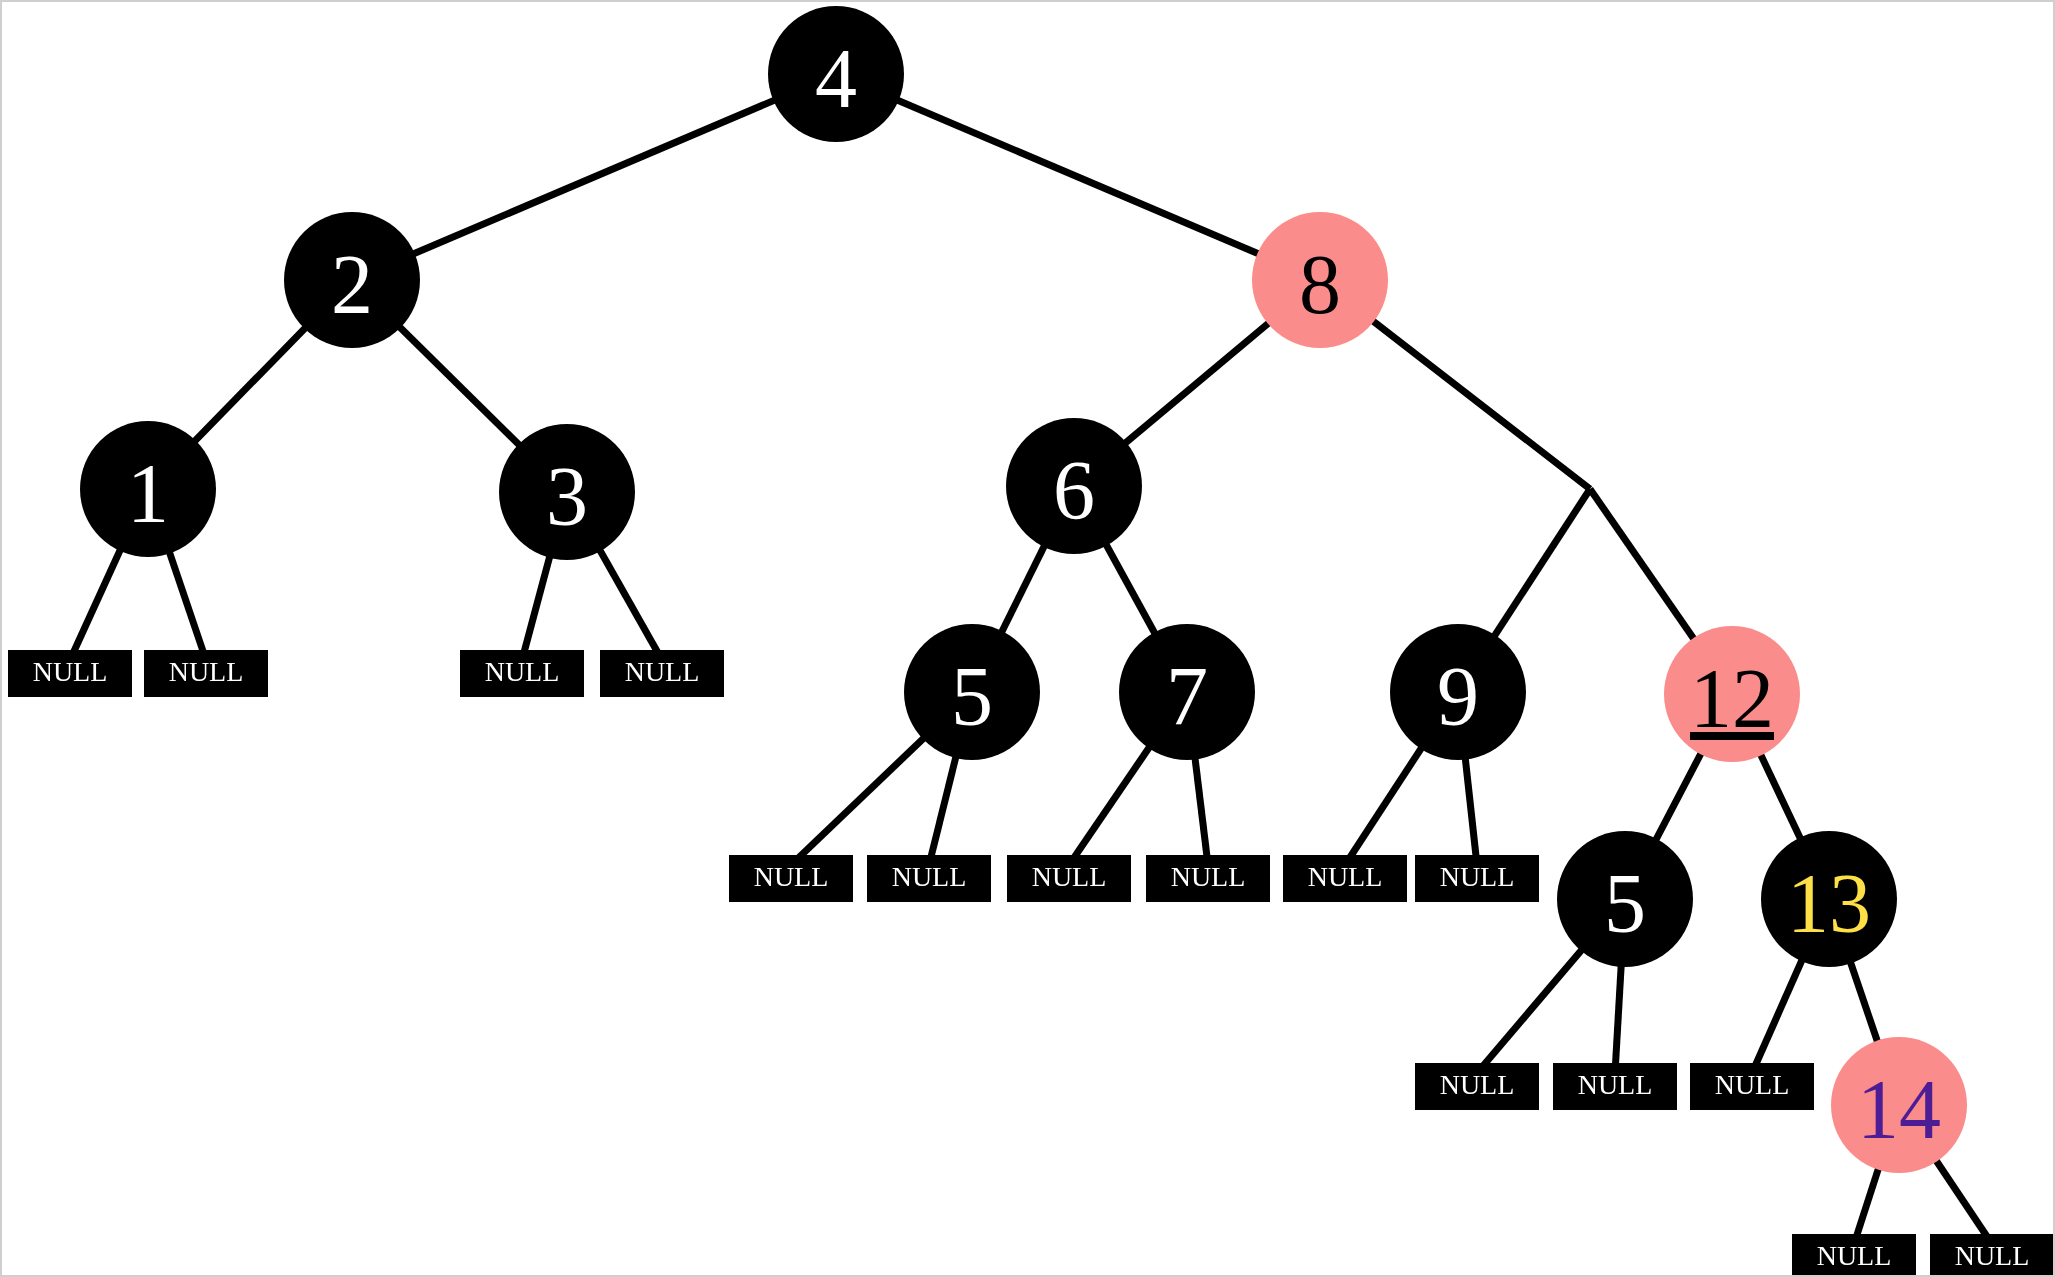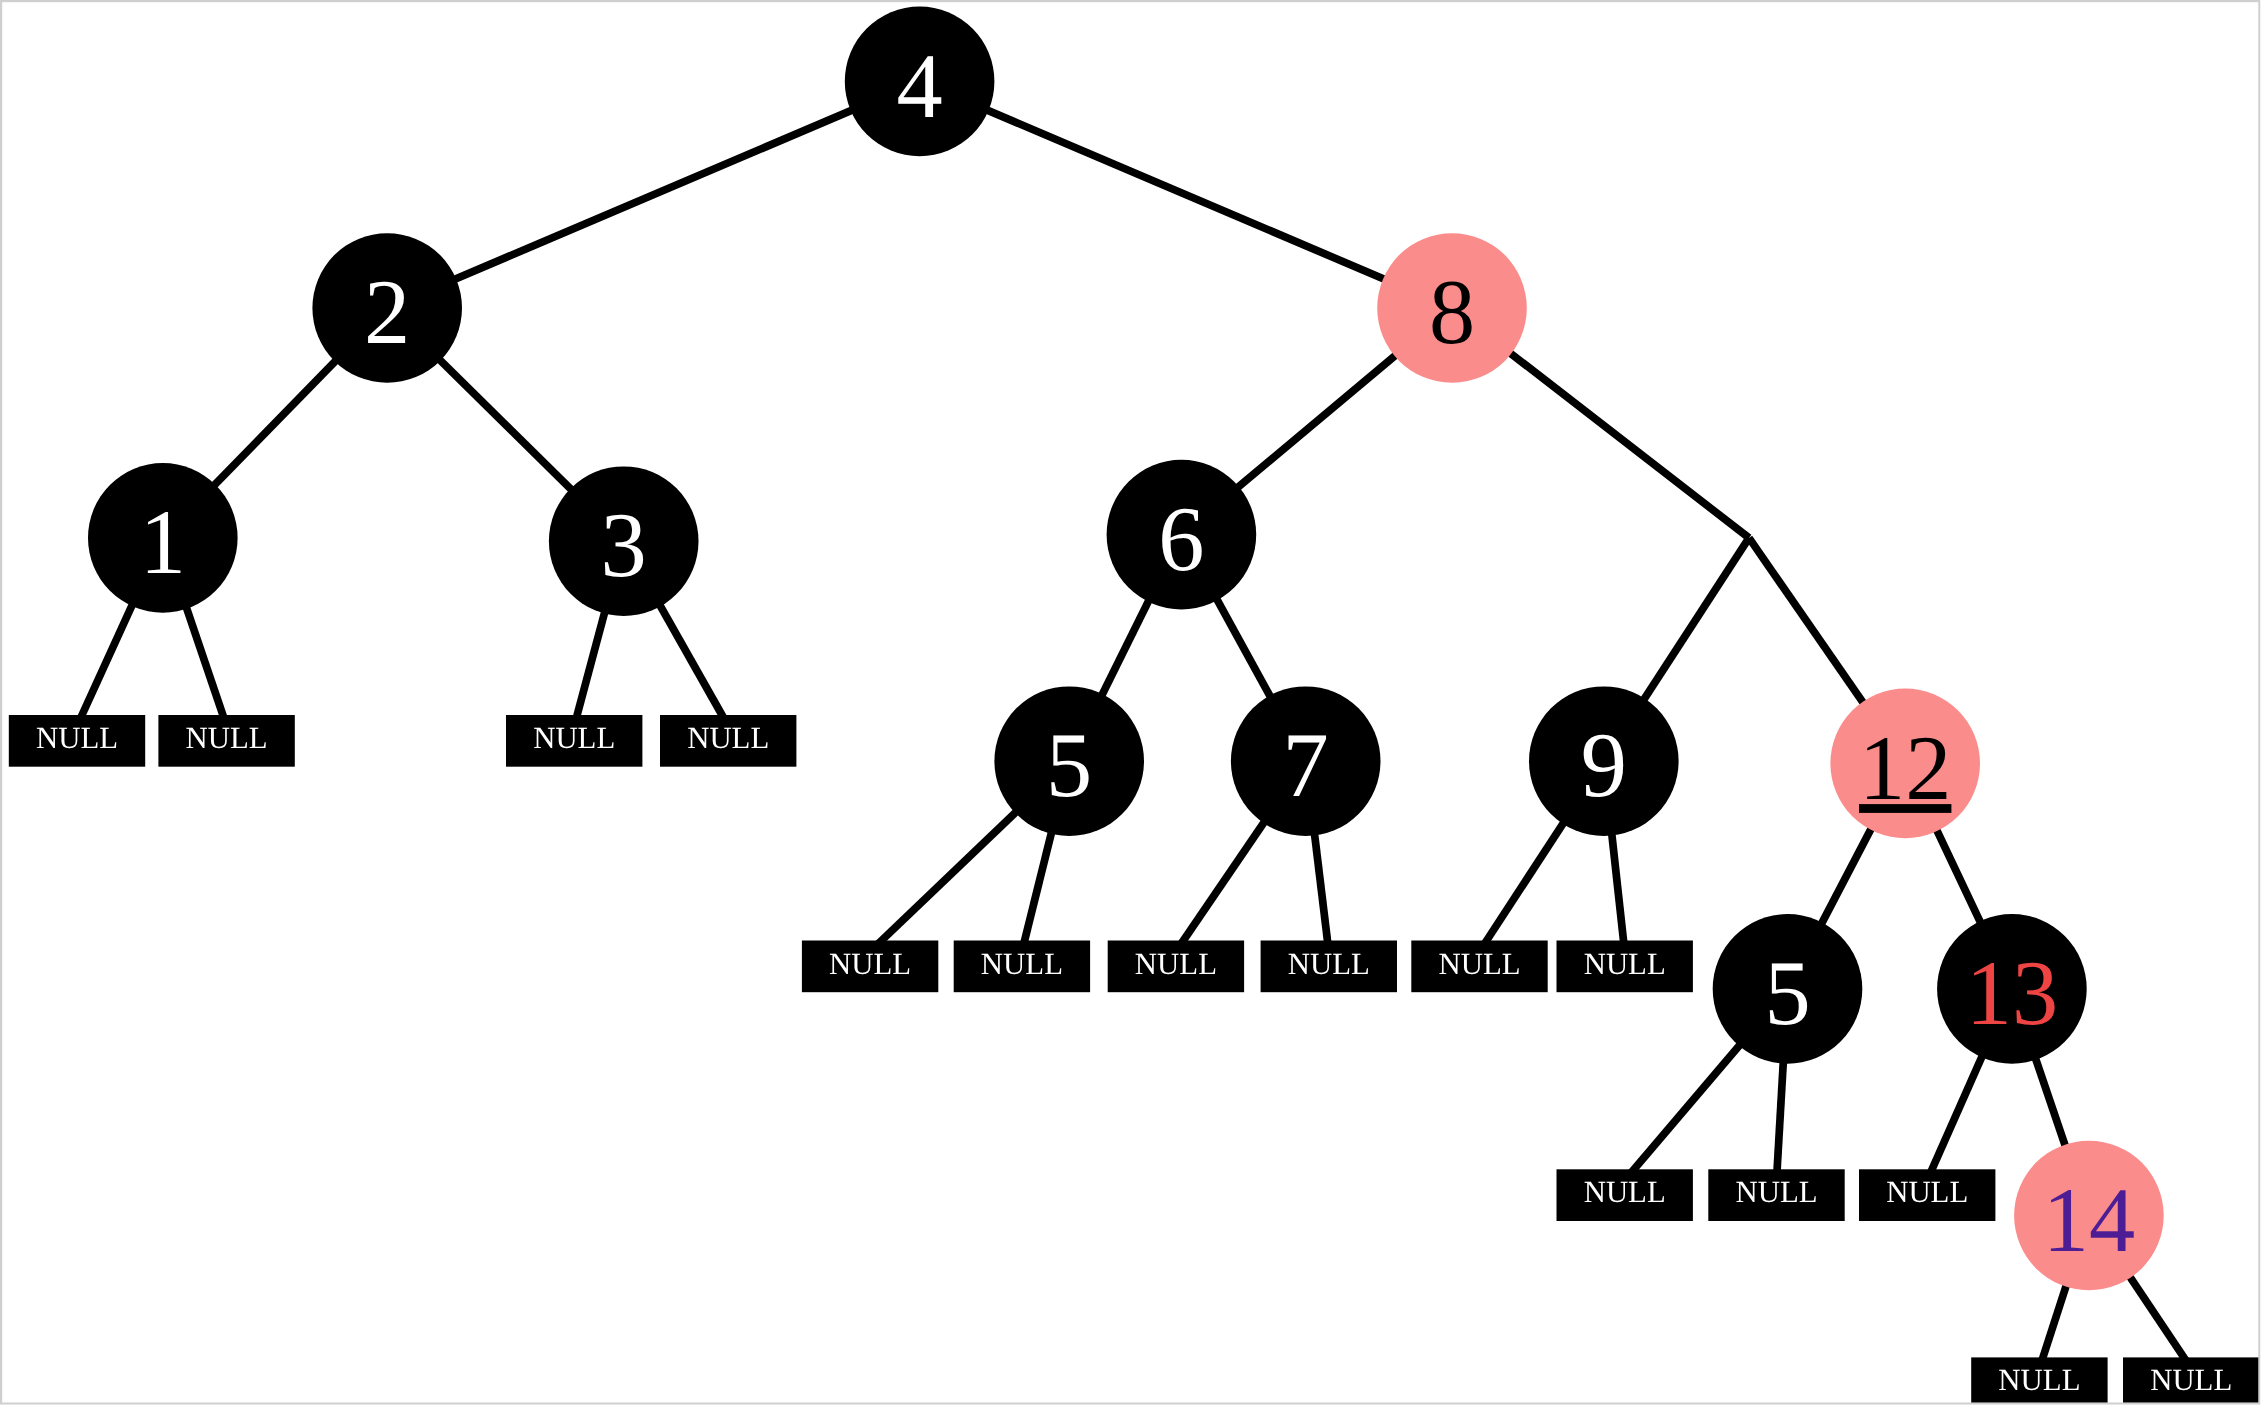--- a/index.html
+++ b/index.html
@@ -98,15 +98,15 @@
     <div class="tree-node" style="left: 282px; top: 210px; width: 136px; height: 136px; background: rgb(0, 0, 0); color: rgb(255, 255, 255);">2</div>
     <div class="tree-node" style="left: 1250px; top: 210px; width: 136px; height: 136px; background: rgb(251, 140, 140); color: rgb(0, 0, 0);">8</div>
     <div class="tree-node" style="left: 78px; top: 419px; width: 136px; height: 136px; background: rgb(0, 0, 0); color: rgb(255, 255, 255);">1</div>
     <div class="tree-node" style="left: 497px; top: 422px; width: 136px; height: 136px; background: rgb(0, 0, 0); color: rgb(255, 255, 255);">3</div>
     <div class="tree-node" style="left: 1004px; top: 416px; width: 136px; height: 136px; background: rgb(0, 0, 0); color: rgb(255, 255, 255);">6</div>
     <div class="tree-node" style="left: 902px; top: 622px; width: 136px; height: 136px; background: rgb(0, 0, 0); color: rgb(255, 255, 255);">5</div>
     <div class="tree-node" style="left: 1117px; top: 622px; width: 136px; height: 136px; background: rgb(0, 0, 0); color: rgb(255, 255, 255);">7</div>
     <div class="tree-node" style="left: 1388px; top: 622px; width: 136px; height: 136px; background: rgb(0, 0, 0); color: rgb(255, 255, 255);">9</div>
     <div class="tree-node" style="left: 1662px; top: 624px; width: 136px; height: 136px; background: rgb(251, 140, 140); color: rgb(0, 0, 0); text-decoration: underline;">12</div>
     <div class="tree-node" style="left: 1555px; top: 829px; width: 136px; height: 136px; background: rgb(0, 0, 0); color: rgb(255, 255, 255);">5</div>
-    <div class="tree-node" style="left: 1759px; top: 829px; width: 136px; height: 136px; background: rgb(0, 0, 0); color: #ef4444;">13</div>
+    <div class="tree-node" style="left: 1759px; top: 829px; width: 136px; height: 136px; background: rgb(0, 0, 0); color: #fde047;">13</div>
     <div class="tree-node" style="left: 1829px; top: 1035px; width: 136px; height: 136px; background: rgb(251, 140, 140); color: #4c1d95;">14</div>
   </div>
 
 </body></html>

